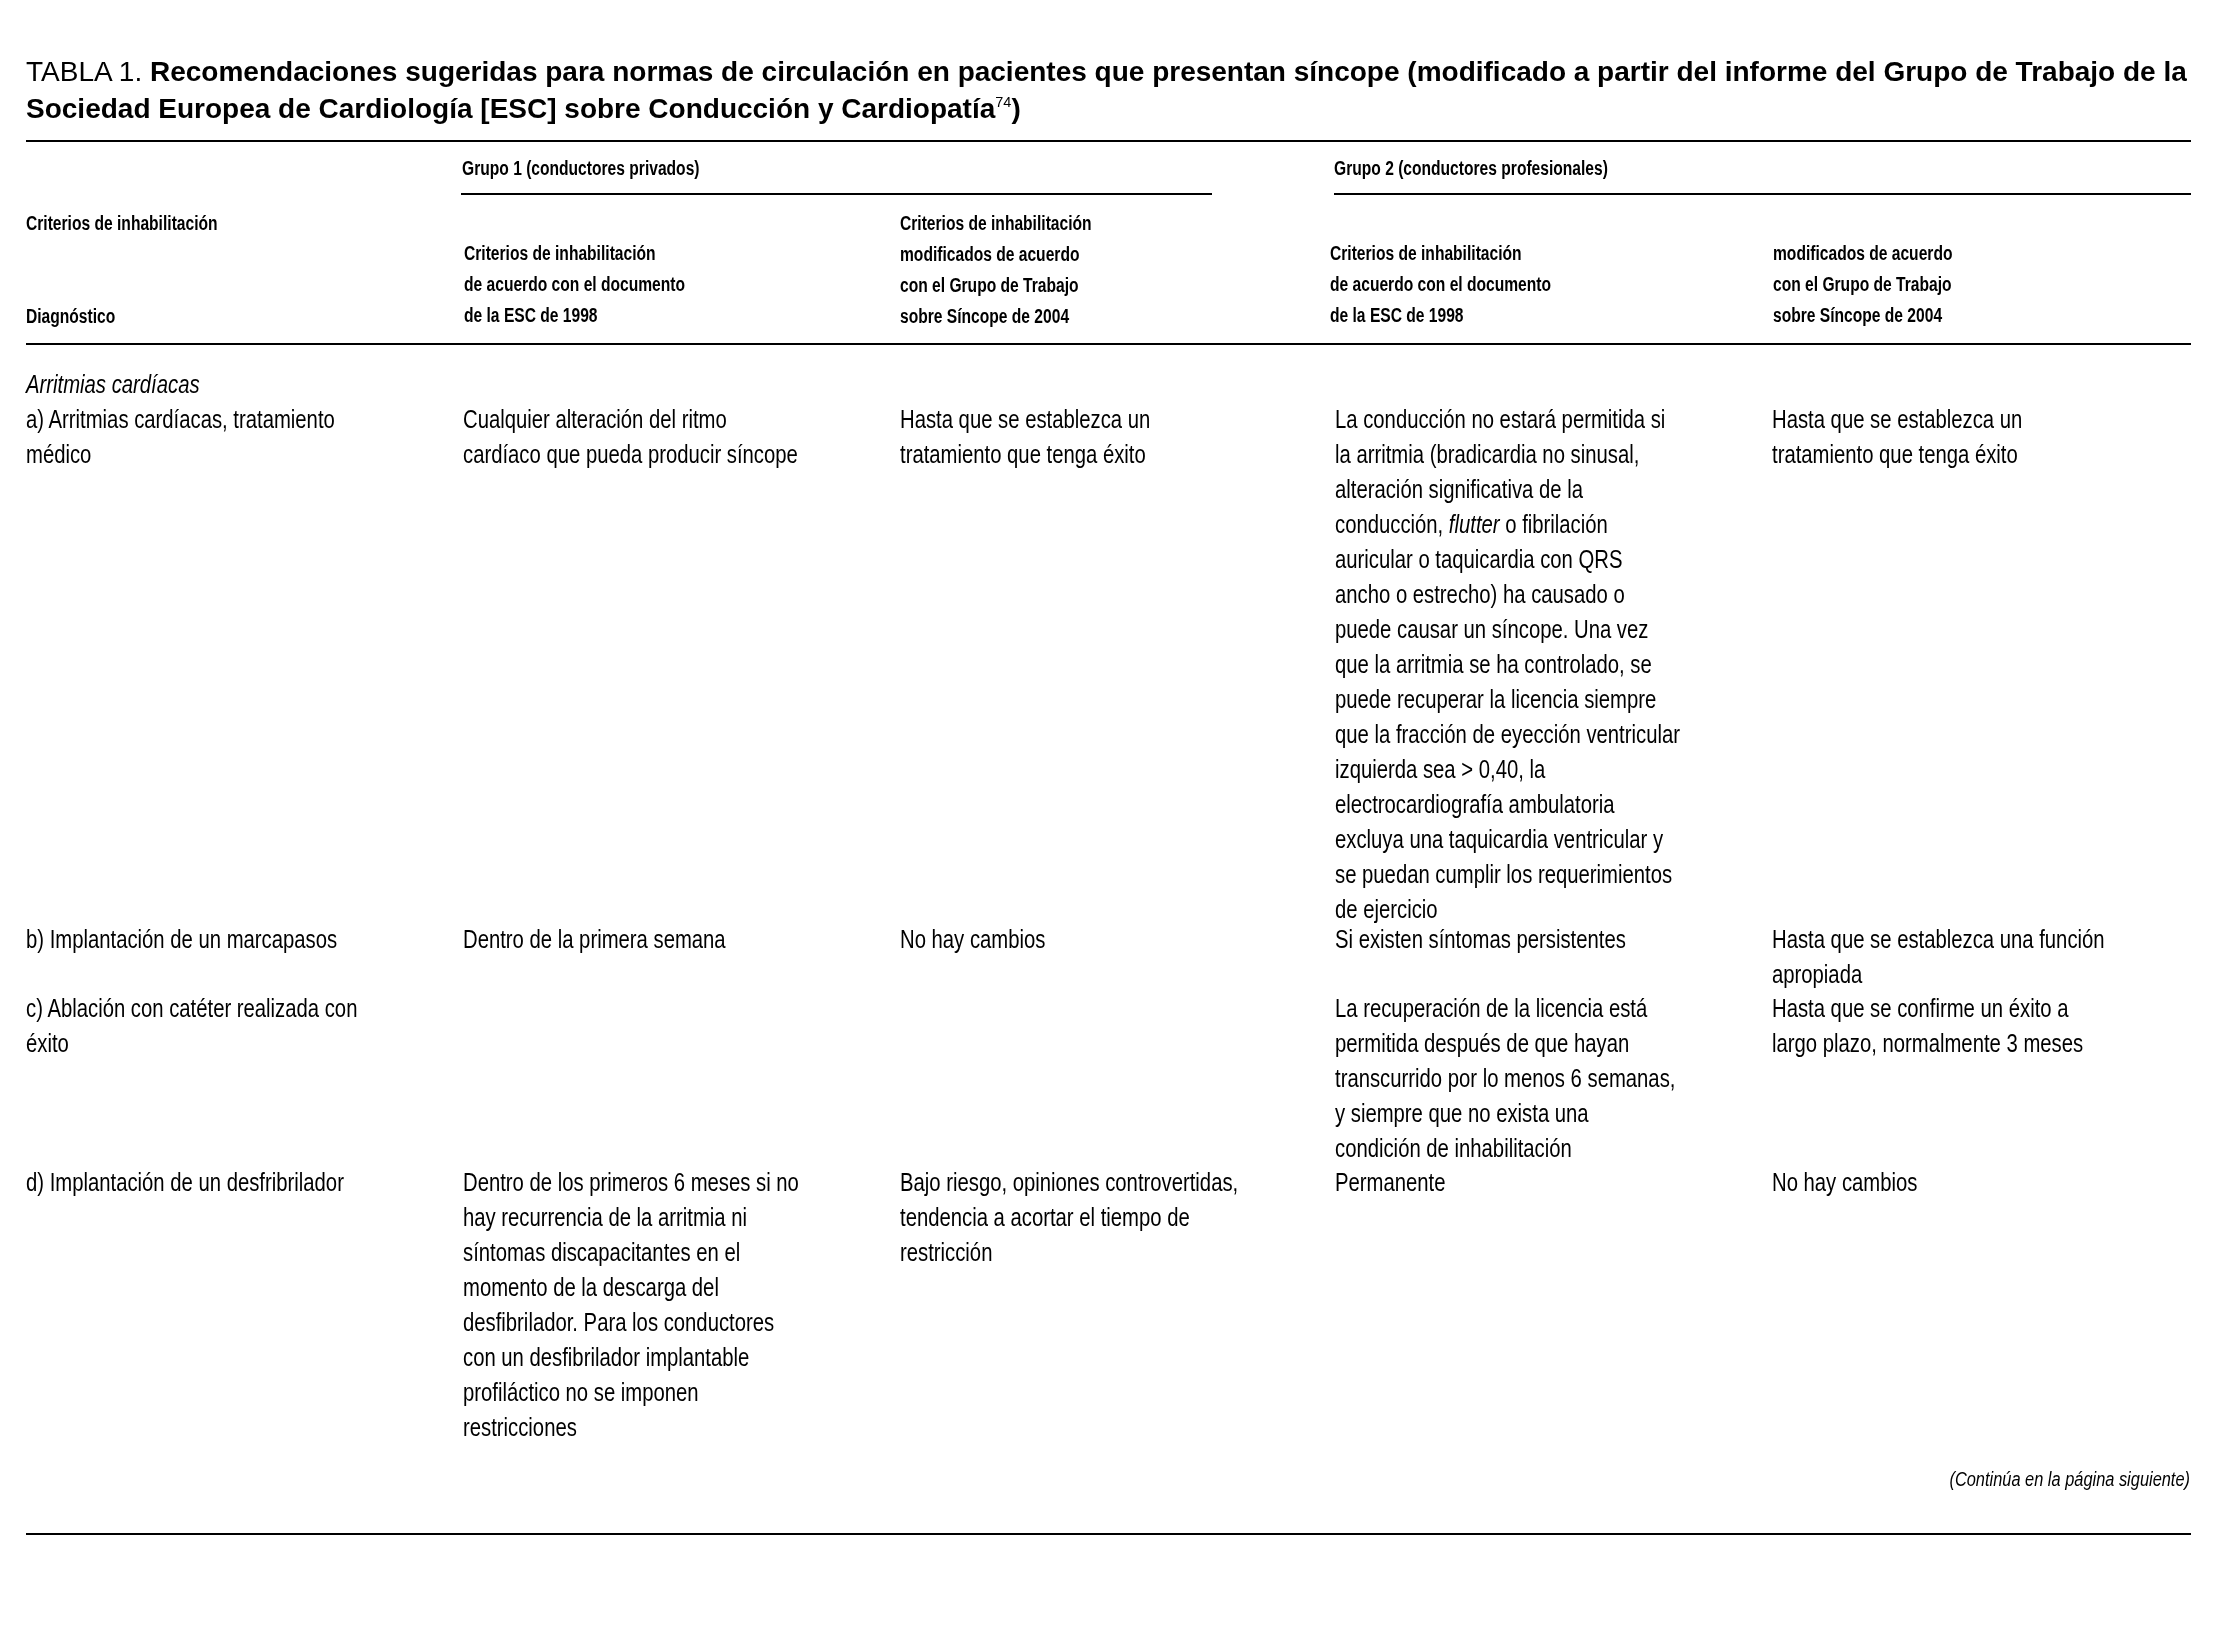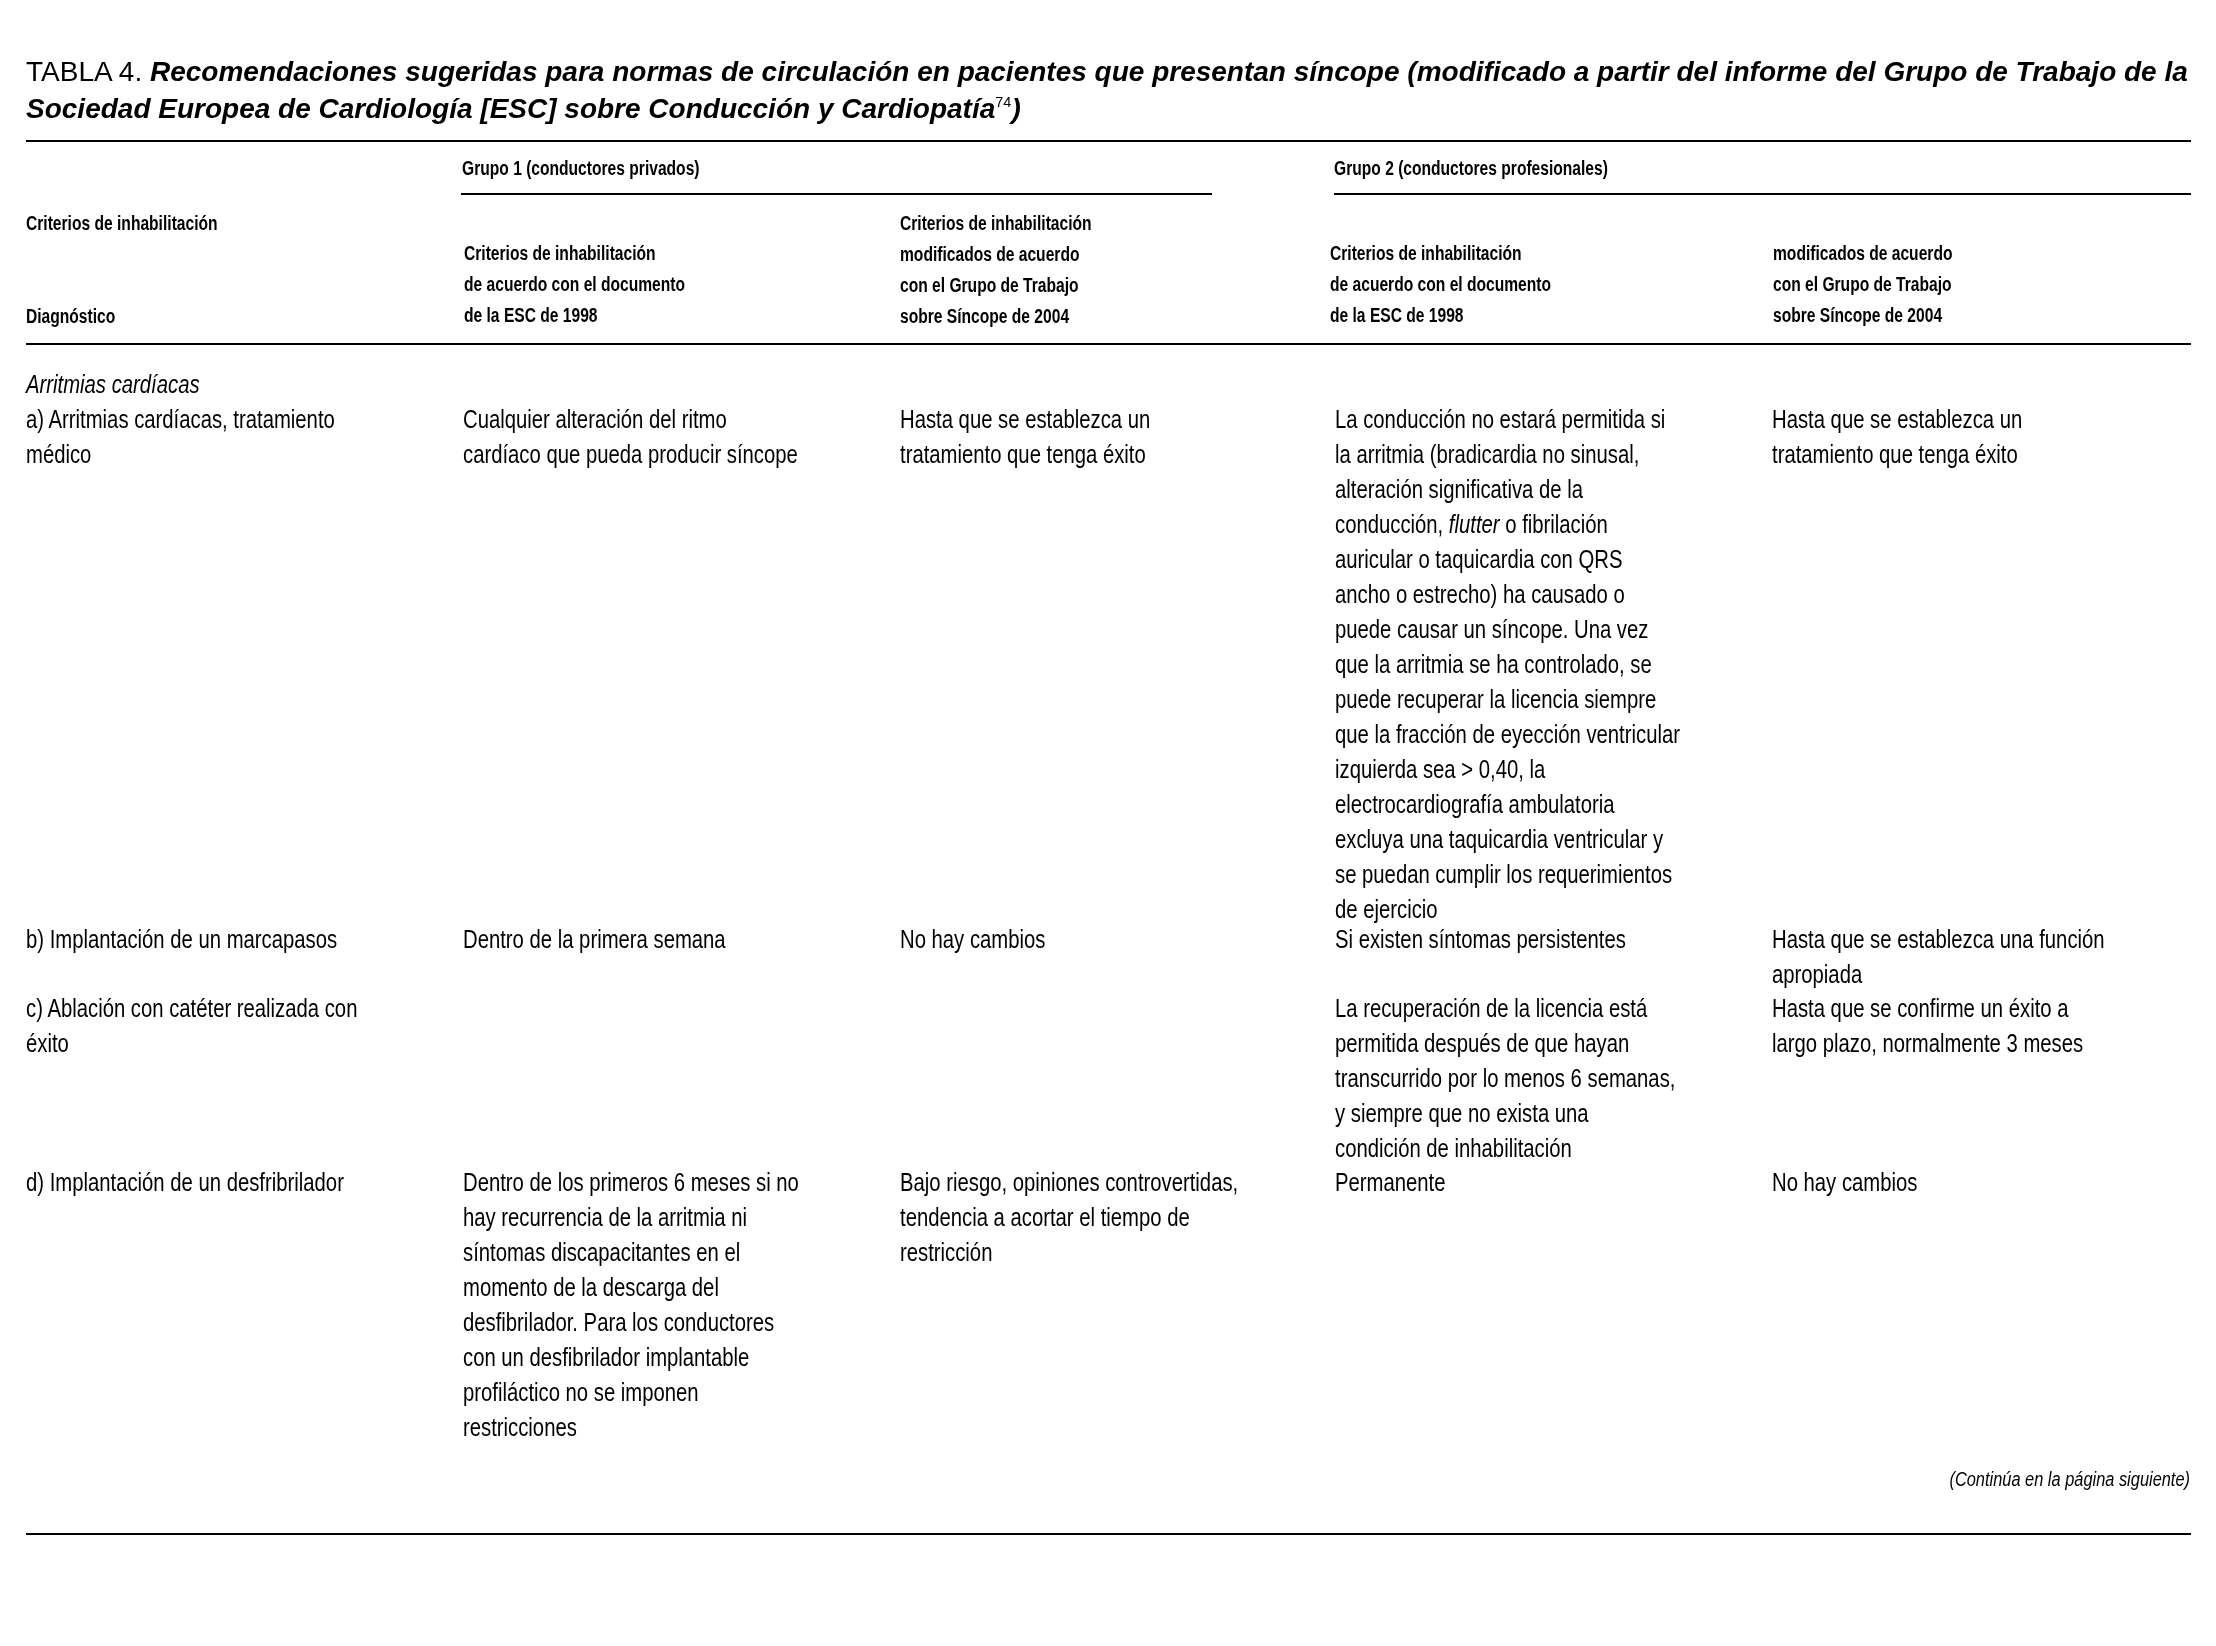--- a/index.html
+++ b/index.html
@@ -1,35 +1,35 @@
 <!DOCTYPE html>
 <html style="font-size:13px"><head>
 <meta charset="utf-8">
 <style>
   html, body { margin: 0; padding: 0; background: #ffffff; }
   body { width: 2216px; height: 1646px; position: relative; overflow: hidden;
          font-family: "Liberation Sans", sans-serif; color: #000; }
   .abs { position: absolute; }
   .title { left: 26px; top: 53px; width: 2174px; font-size: 28px; line-height: 37px; }
   .title .lead { font-weight: normal; }
-  .title .bold { font-weight: bold; font-style: italic; }
+  .title .bold { font-weight: bold; }
   .title sup { font-size: 14.5px; font-weight: normal; vertical-align: 11.3px; line-height: 0; }
   .rule { background: #000; height: 2.4px; }
   .hdr { font-family: "Liberation Sans Narrow", "Liberation Sans", sans-serif; font-weight: bold;
          font-size: 20px; line-height: 31px; transform-origin: 0 0; transform: scaleX(0.78); white-space: nowrap; }
   .cell { font-family: "Liberation Sans", sans-serif; font-size: 26px; line-height: 35px;
           transform-origin: 0 0; transform: scaleX(0.78); white-space: pre-line; }
   .italic { font-style: italic; }
   .cont { font-size: 19.3px; font-style: italic; right: 26px; top: 1469px; transform: scaleX(0.85); transform-origin: 100% 0; }
 </style>
 </head>
 <body>
 
 <div class="abs title">
-  <span class="lead">TABLA 4. </span><span class="bold">Recomendaciones sugeridas para normas de circulación en pacientes que presentan síncope (modificado a partir del informe del Grupo de Trabajo de la Sociedad Europea de Cardiología [ESC] sobre Conducción y Cardiopatía</span><sup>74</sup><span class="bold">)</span>
+  <span class="lead">TABLA 1. </span><span class="bold">Recomendaciones sugeridas para normas de circulación en pacientes que presentan síncope (modificado a partir del informe del Grupo de Trabajo de la Sociedad Europea de Cardiología [ESC] sobre Conducción y Cardiopatía</span><sup>74</sup><span class="bold">)</span>
 </div>
 
 <div class="abs rule" style="left:26px; top:140px; width:2165px;"></div>
 <div class="abs rule" style="left:461px; top:193px; width:751px;"></div>
 <div class="abs rule" style="left:1334px; top:193px; width:857px;"></div>
 <div class="abs rule" style="left:26px; top:343px; width:2165px;"></div>
 <div class="abs rule" style="left:26px; top:1533px; width:2165px;"></div>
 
 <div class="abs hdr" style="left:462px; top:153px;">Grupo 1 (conductores privados)</div>
 <div class="abs hdr" style="left:1334px; top:153px;">Grupo 2 (conductores profesionales)</div>

